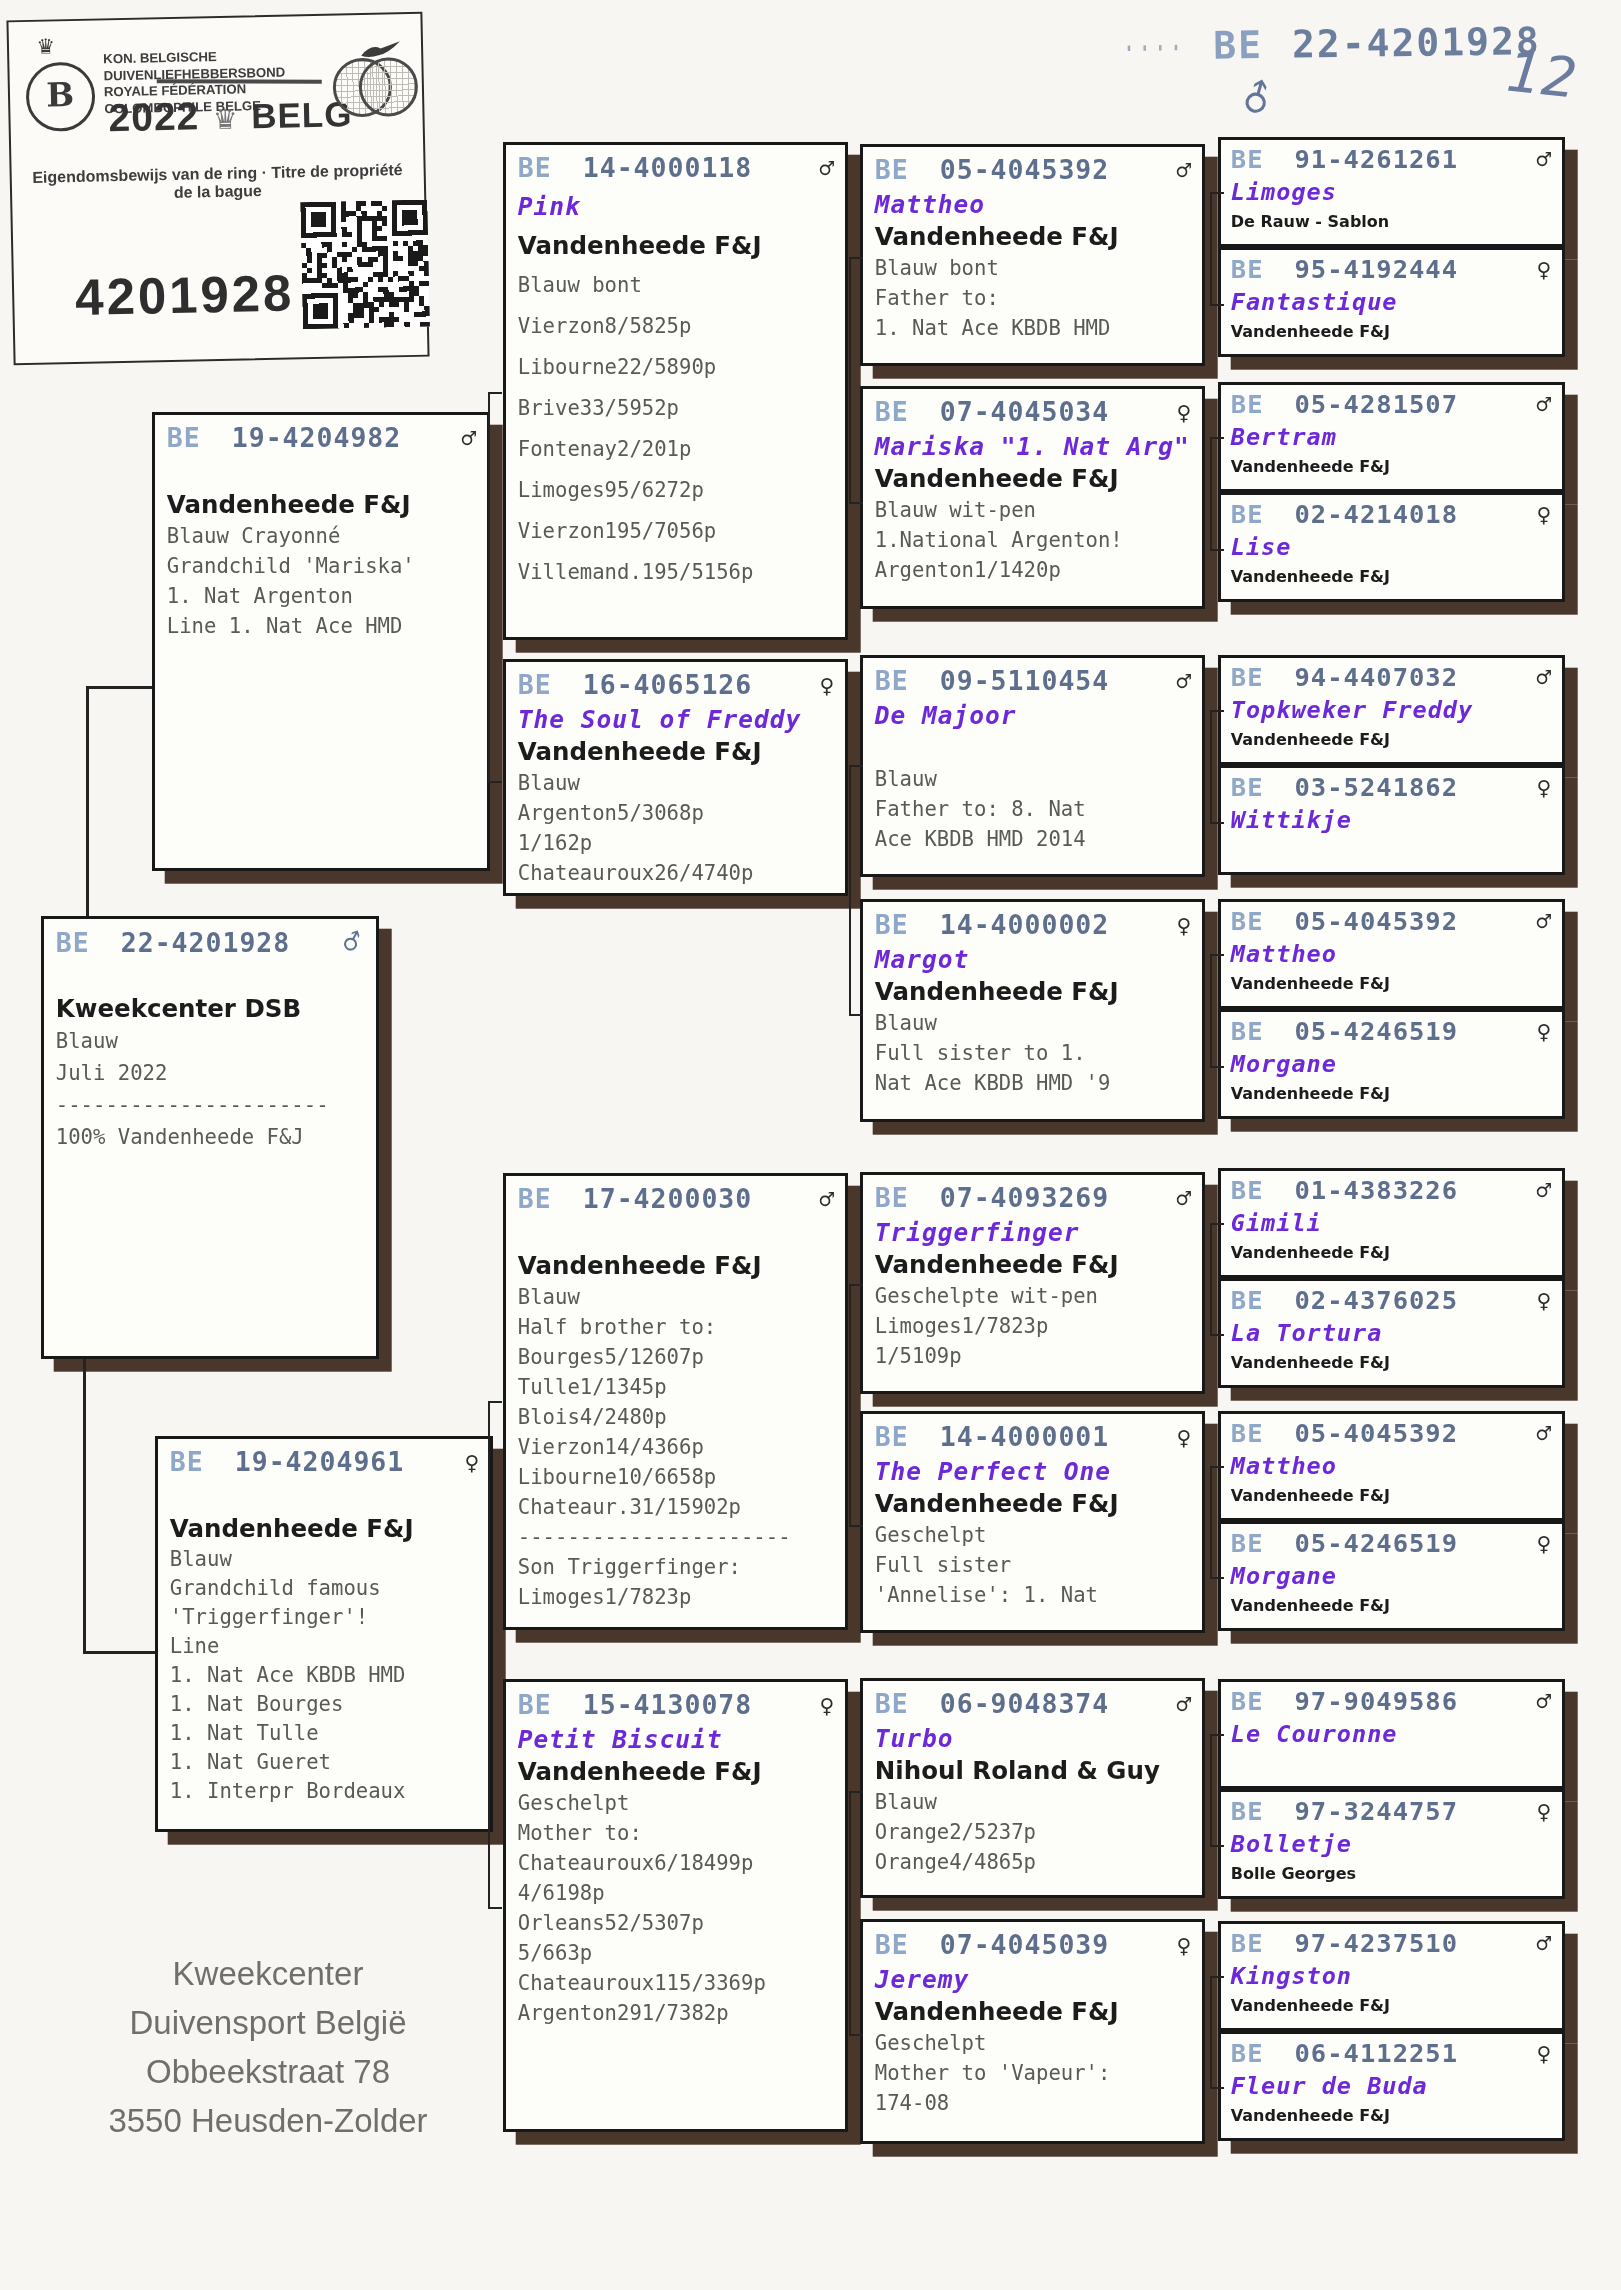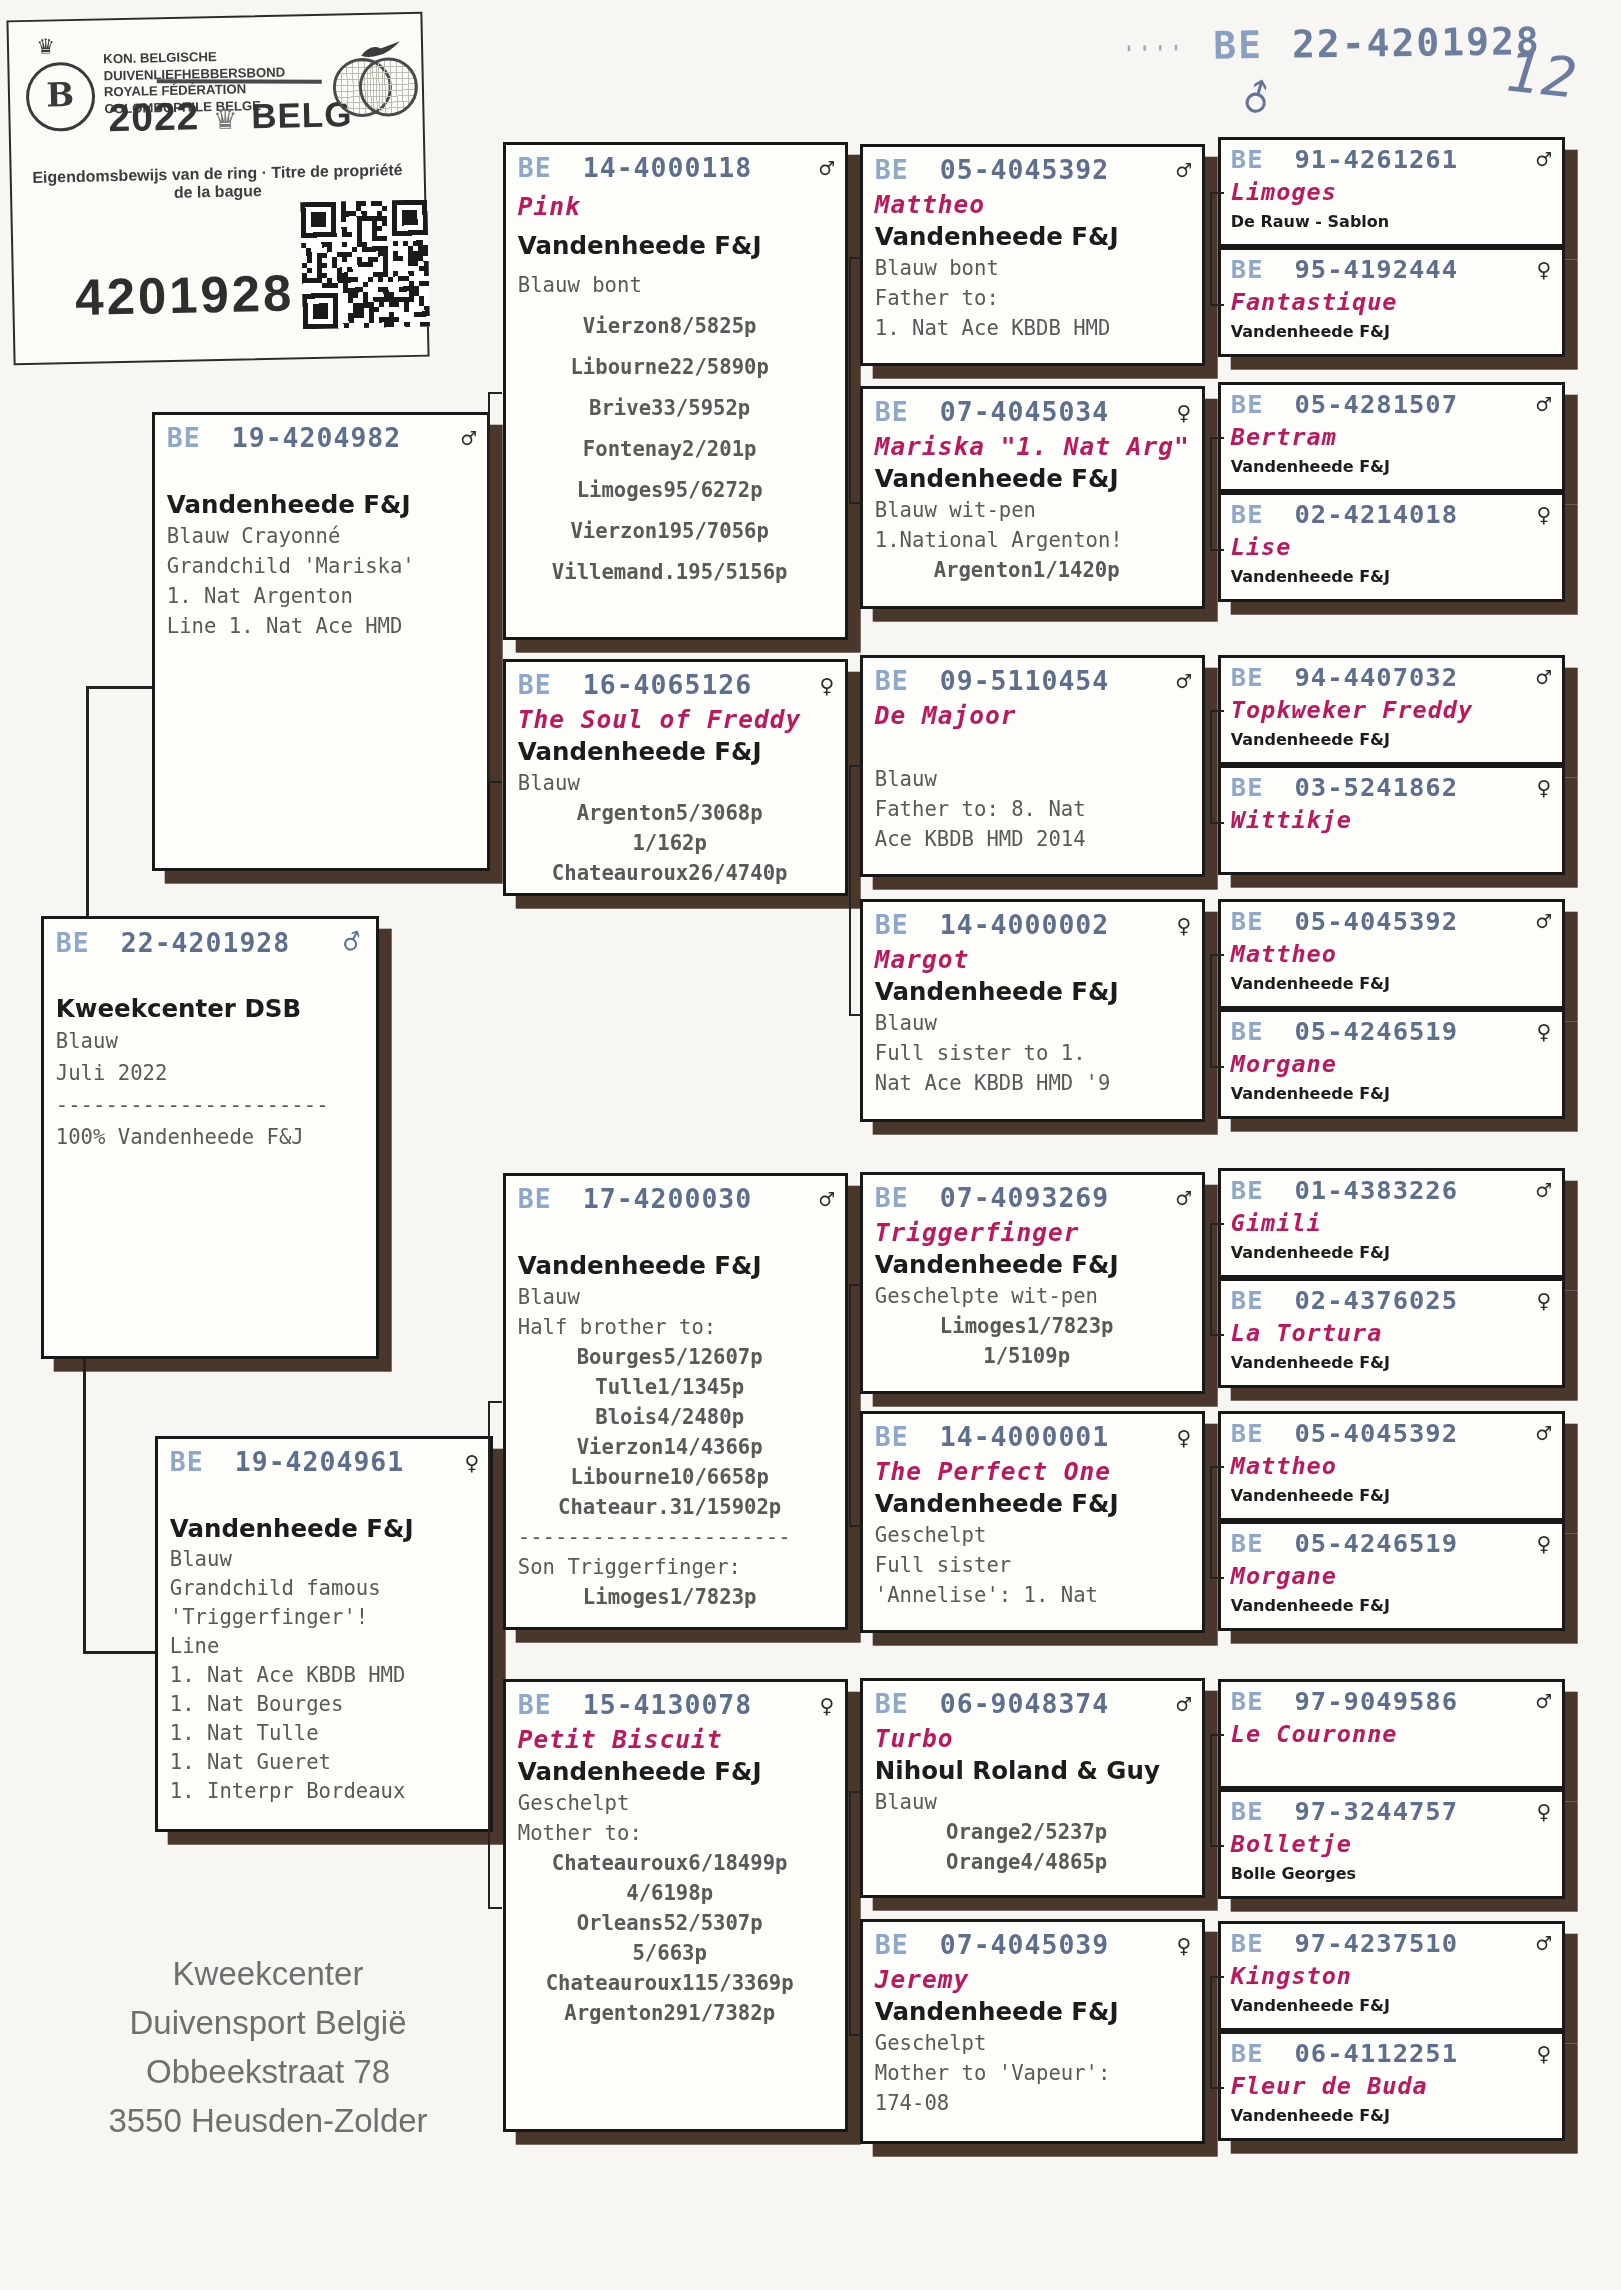--- a/index.html
+++ b/index.html
@@ -7,27 +7,27 @@
         font-family:"DejaVu Sans Mono",monospace;overflow:hidden;}
 
   
   .pbox{position:absolute;background:#fdfdfa;border:3.9px solid #181818;
         box-shadow:12.7px 12.7px 0 #4a372c;padding:3.9px 9.8px 5.9px 11.8px;box-sizing:border-box;}
   .bhead{display:flex;align-items:baseline;font-size:26.5px;line-height:37px;letter-spacing:1px;}
   .cc{color:#8fa7c8;font-weight:bold;}
   .num{color:#5e6e8d;margin-left:31px;font-weight:bold;}
   .sex{margin-left:auto;color:#2b2b2b;font-size:24.5px;}
   .sex.hand{color:#5d7096;font-size:30px;transform:rotate(-18deg);margin-right:3.9px;}
-  .bname{font-style:italic;font-weight:bold;color:#be185d;font-size:24.5px;
+  .bname{font-style:italic;font-weight:bold;color:#6d28d9;font-size:24.5px;
          line-height:32px;min-height:32px;letter-spacing:1px;}
   .bowner{font-family:"DejaVu Sans",sans-serif;font-weight:700;color:#1c1c1c;
           font-size:24.5px;line-height:32px;min-height:32px;}
   .blines{color:#595957;font-size:20.6px;}
   .bline{line-height:30px;white-space:pre;}
-  .bline.perf{display:flex;justify-content:center;padding-right:13.7px;font-weight:bold;}
+  .bline.perf{display:flex;justify-content:flex-start;padding-right:13.7px;}
   .roomy .bline{line-height:41px;}
   .roomy .bname,.roomy .bowner{line-height:39px;min-height:39px;}
   .air .bline{line-height:32px;}
   .tight .bline{line-height:29px;}
   .g4{padding:2px 9.8px;}
   .g4 .bhead{font-size:25.5px;line-height:35px;}
   .g4 .bname{font-size:23.5px;line-height:30px;min-height:30px;}
   .g4 .bowner{font-size:16px;line-height:30px;min-height:30px;}
 
   

